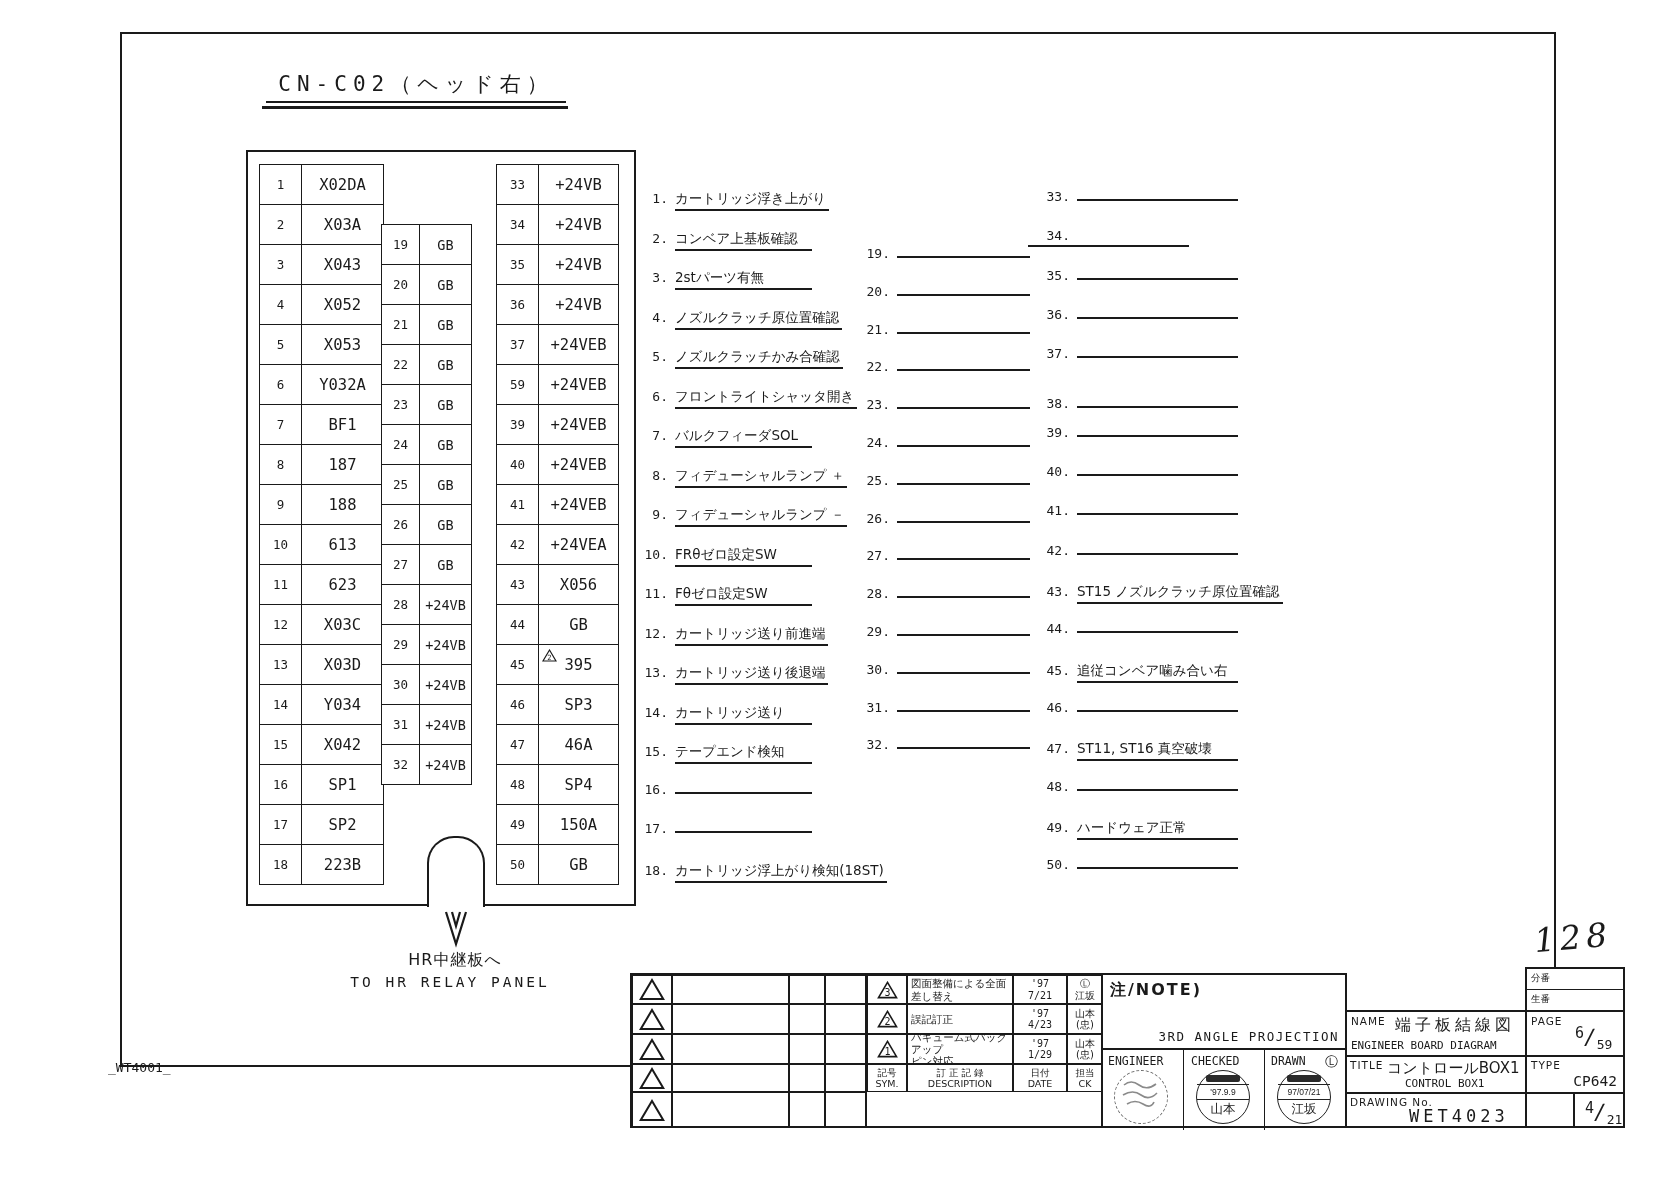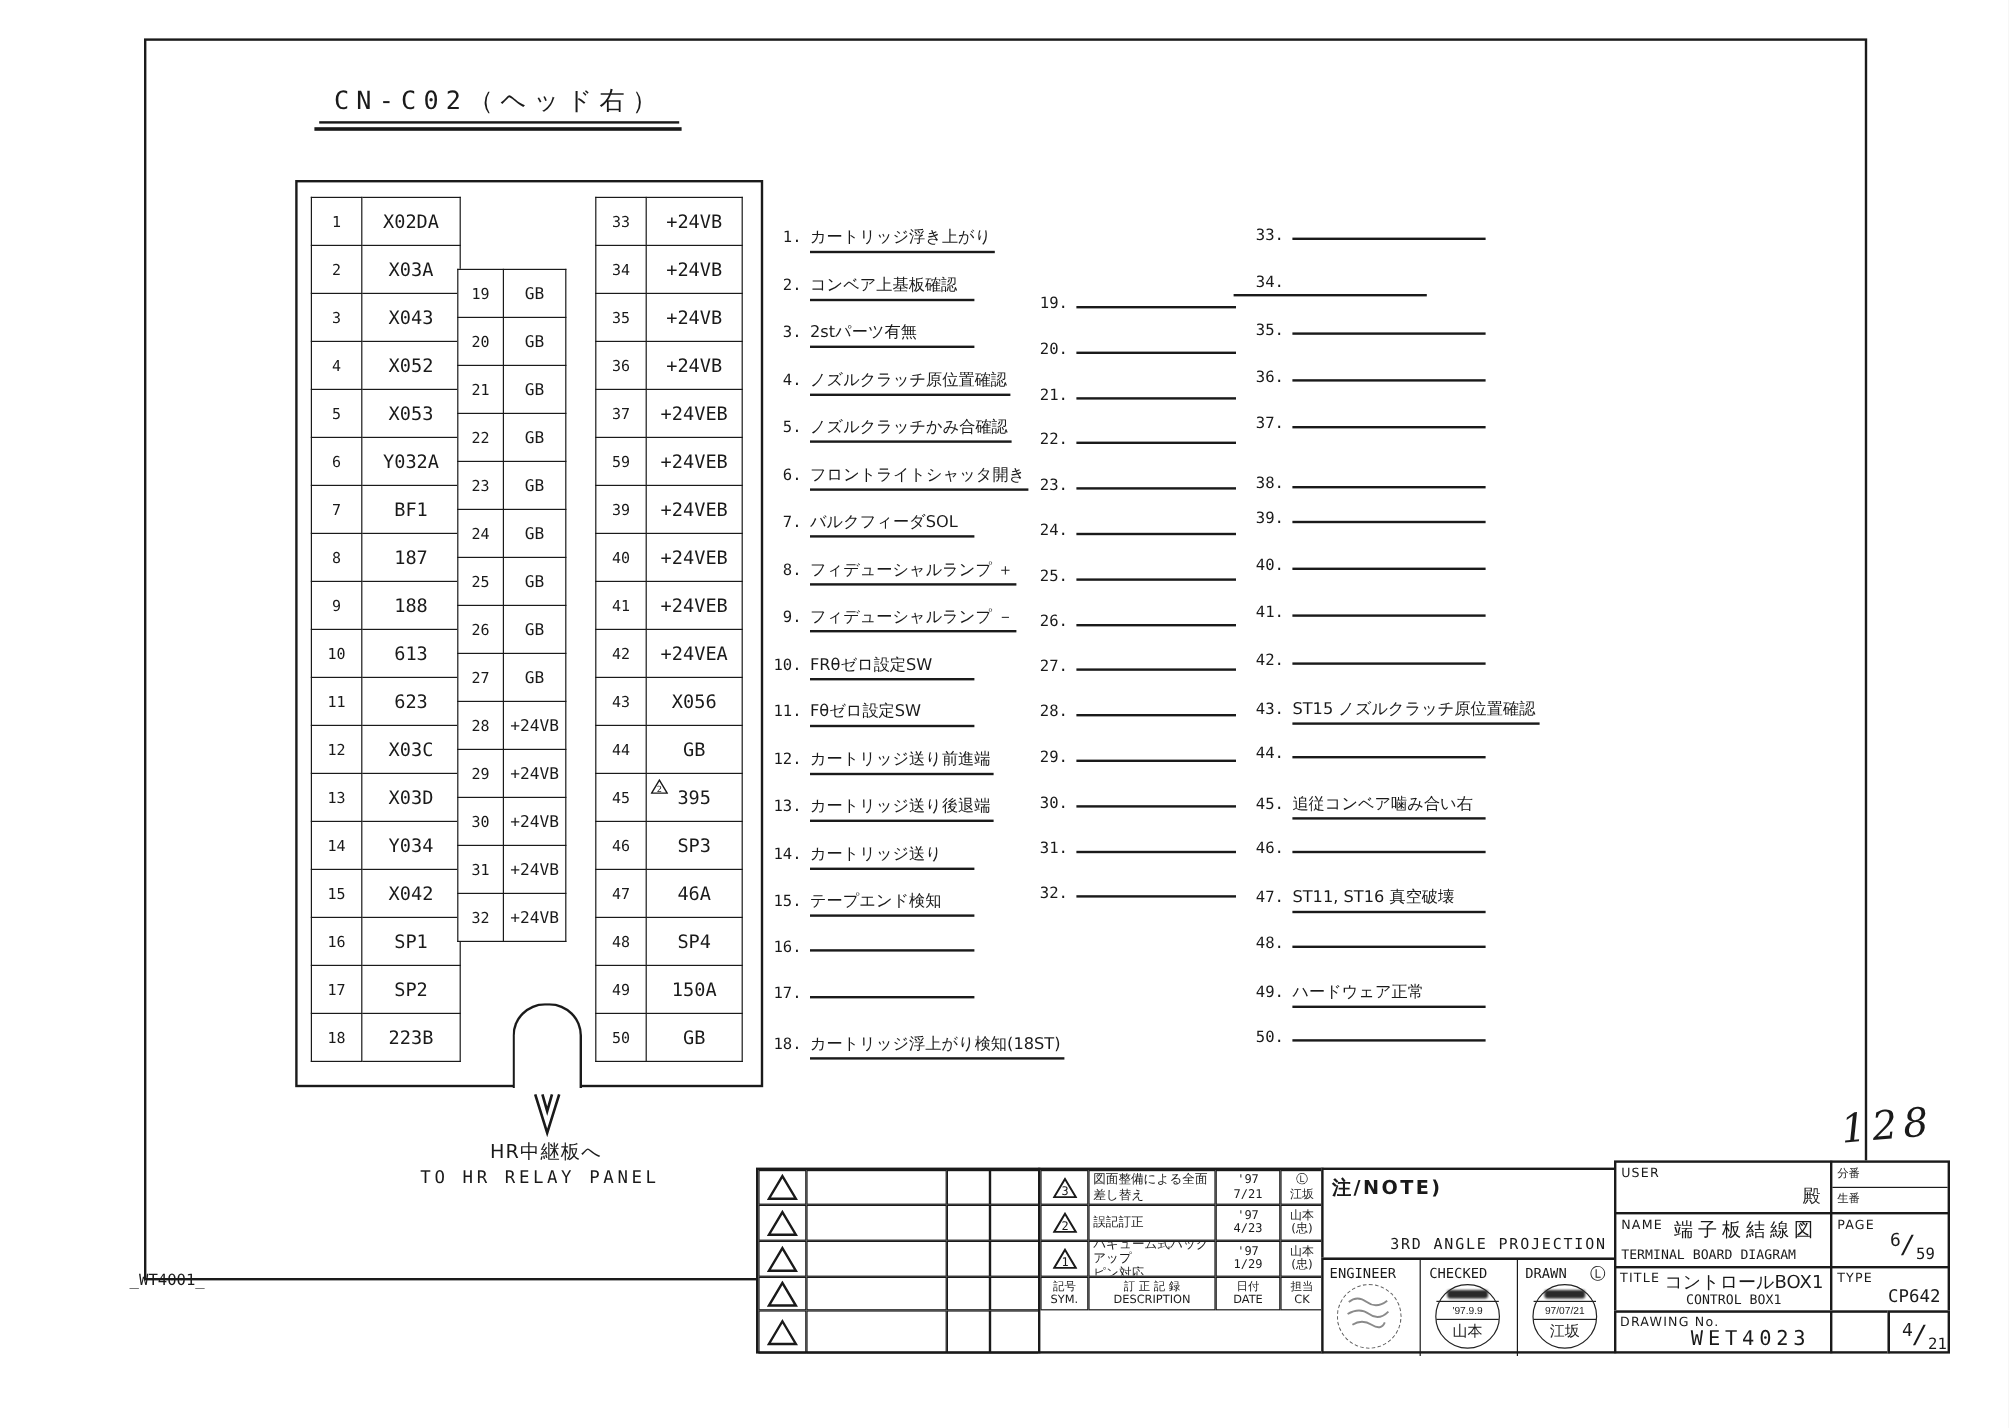--- a/index.html
+++ b/index.html
@@ -594,34 +594,30 @@
     <div class="smear"></div>
     <div class="sdate">'97.9.9</div>
     <div class="sname">山本</div>
   </div>
   <div class="stamp" style="left:1277px;top:1070px;">
     <div class="smear"></div>
     <div class="sdate">97/07/21</div>
     <div class="sname">江坂</div>
   </div>
 
-  <div class="tbbox" style="left:1345px;top:967px;width:182px;height:45px;">
-    <div class="abs lbl-s" style="left:4px;top:3px;">USER</div>
-    <div class="abs" style="right:8px;bottom:3px;font-size:15px;">殿</div>
-  </div>
   <div class="tbbox" style="left:1525px;top:967px;width:100px;height:45px;">
     <div class="abs" style="left:0;top:20px;width:96px;border-top:1.3px solid #1a1a1a;"></div>
     <div class="abs" style="left:4px;top:3px;font-size:9.5px;">分番</div>
     <div class="abs" style="left:4px;top:24px;font-size:9.5px;">生番</div>
   </div>
 
   <div class="tbbox" style="left:1345px;top:1010px;width:182px;height:47px;">
     <div class="abs lbl-s" style="left:4px;top:3px;">NAME</div>
     <div class="abs" style="left:48px;top:3px;font-size:16px;letter-spacing:4px;">端子板結線図</div>
-    <div class="abs mono" style="left:4px;bottom:3px;font-size:11px;">TERMINAL BOARD DIAGRAM</div>
+    <div class="abs mono" style="left:4px;bottom:3px;font-size:11px;">ENGINEER BOARD DIAGRAM</div>
   </div>
   <div class="tbbox" style="left:1525px;top:1010px;width:100px;height:47px;">
     <div class="abs lbl-s" style="left:4px;top:3px;">PAGE</div>
     <div class="abs frac mono" style="left:48px;top:13px;">
       <span class="fn">6</span><span class="fs">∕</span><span class="fd">59</span>
     </div>
   </div>
 
   <div class="tbbox" style="left:1345px;top:1055px;width:182px;height:39px;">
     <div class="abs lbl-s" style="left:3px;top:2px;">TITLE</div>

